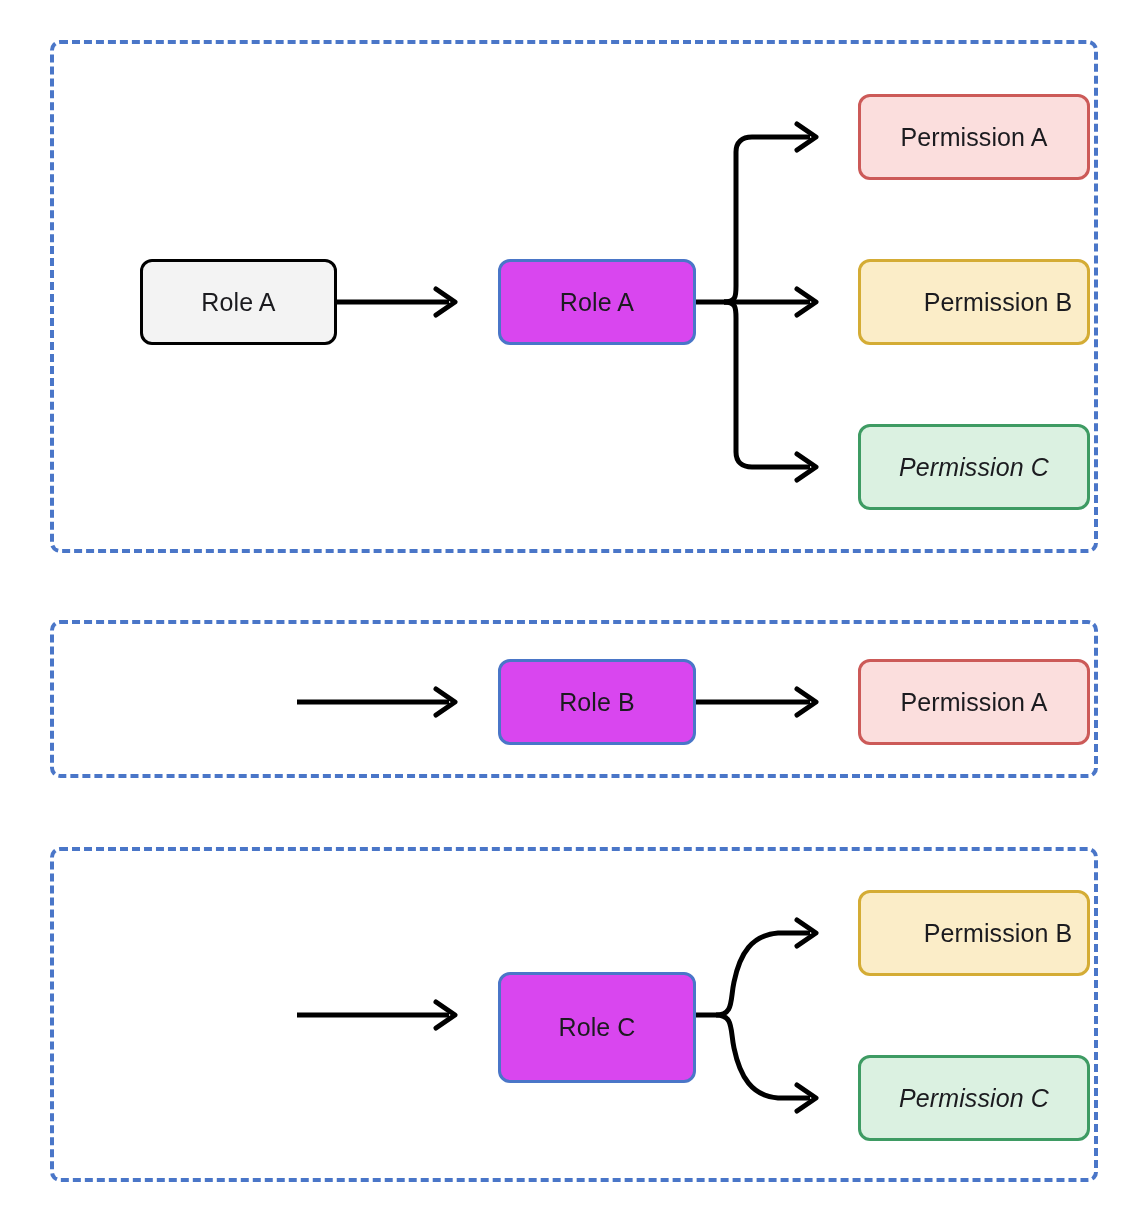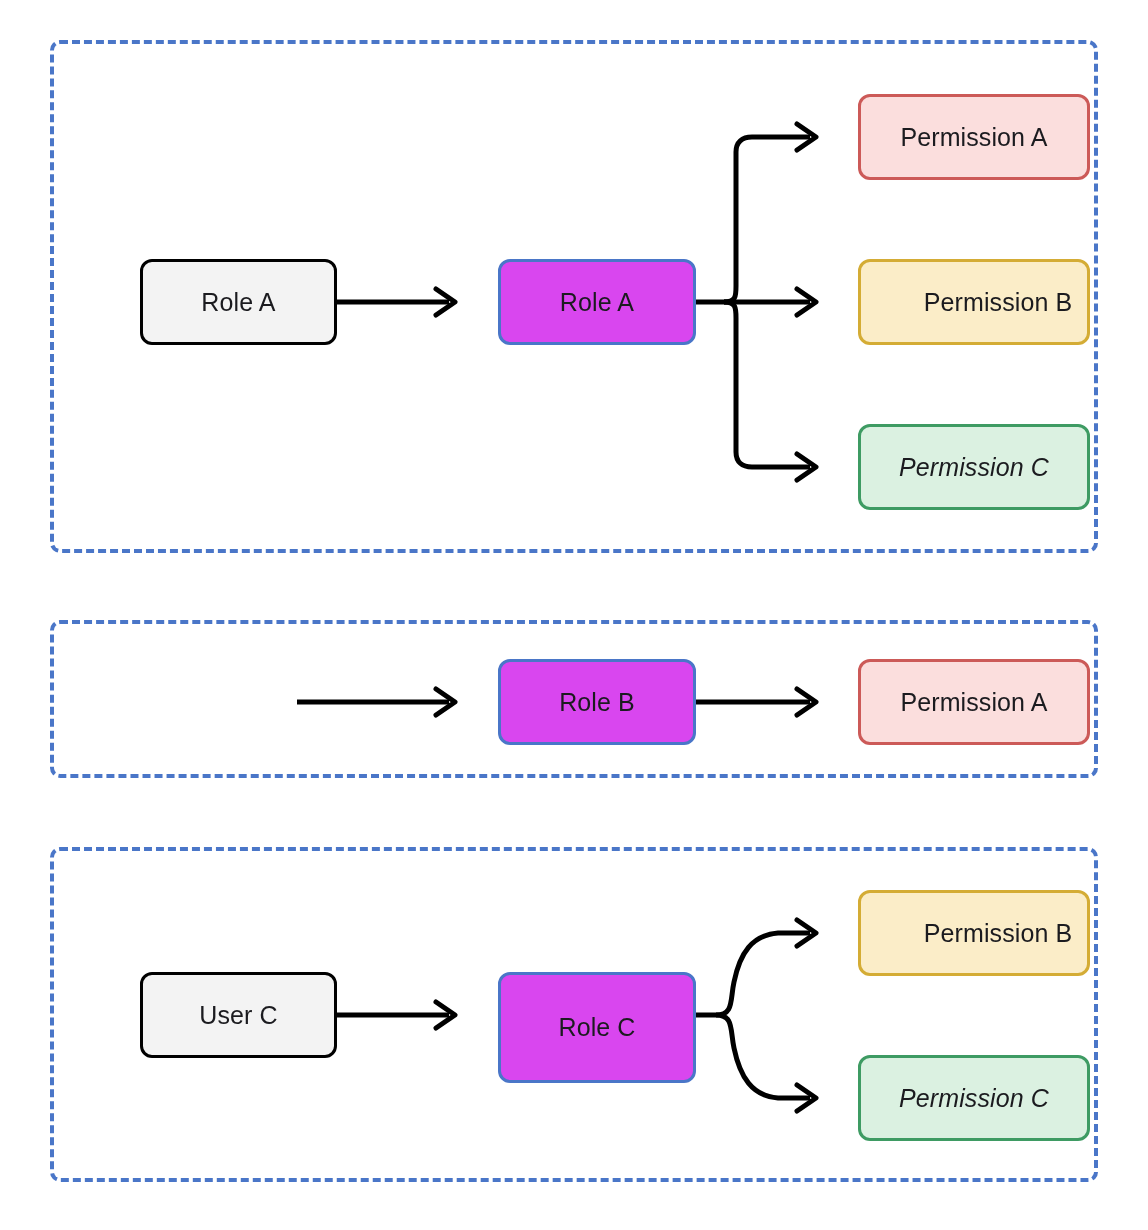--- a/index.html
+++ b/index.html
@@ -107,23 +107,20 @@
   <div class="node role" style="left:458px; top:659px; width:198px; height:86px;justify-content:center;">
     <span>Role B</span>
   </div>
 
   <div class="node perm-red" style="left:818px; top:659px; width:232px; height:86px;">
     <span>Permission A</span>
   </div>
 
   <div class="group-box" style="left:50px; top:847px; width:1048px; height:335px;"></div>
 
-  <div class="node user" style="left:100px; top:972px; width:197px; height:86px;">
-    <span>User C</span>
-  </div>
 
   <div class="node role" style="left:458px; top:972px; width:198px; height:111px;">
     <span>Role C</span>
   </div>
 
   <div class="node perm-yellow" style="left:818px; top:890px; width:232px; height:86px;">
     <span>Permission B</span>
   </div>
 
   <div class="node perm-green" style="left:818px; top:1055px; width:232px; height:86px;">

